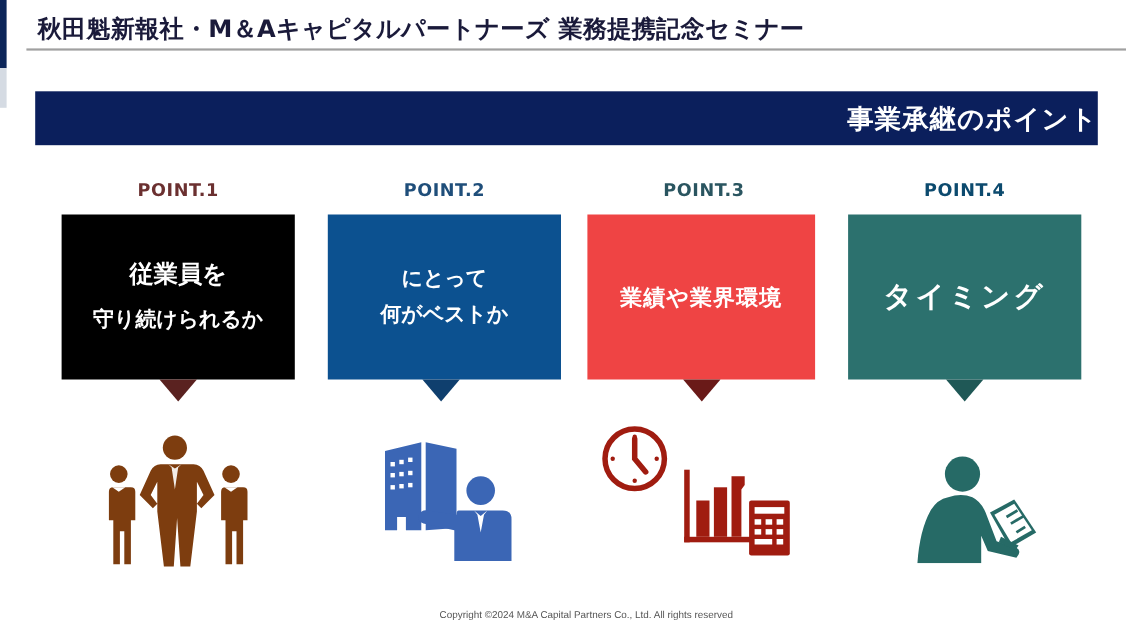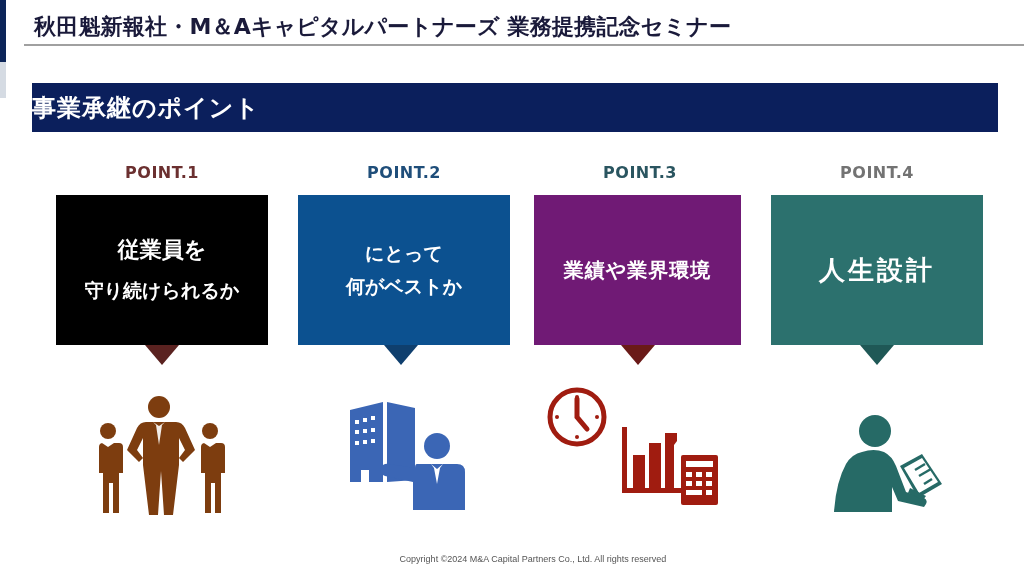--- a/index.html
+++ b/index.html
@@ -3,21 +3,21 @@
 <meta charset="utf-8">
 <style>
   html, body { margin:0; padding:0; }
   body { width:1024px; height:576px; position:relative; overflow:hidden; background:#ffffff;
          font-family:"DejaVu Sans", "Liberation Sans", sans-serif; }
   .side-accent { position:absolute; left:0; top:0; width:6px; height:62px; background:#0c2559; }
   .side-accent-light { position:absolute; left:0; top:62px; width:6px; height:36px; background:#d5dbe3; }
   .header-title { position:absolute; left:34px; top:12px; font-size:22px; font-weight:bold; color:#1a1a3a; letter-spacing:0.2px; white-space:nowrap; }
   .header-rule { position:absolute; left:24px; right:0; top:44px; height:2px; background:#a0a0a0; }
   .banner { position:absolute; left:32px; top:83px; width:966px; height:49px; background:#0b1f5c;
-            display:flex; align-items:center; justify-content:flex-start; }
+            display:flex; align-items:center; justify-content:flex-end; }
   .banner span { color:#fff; font-size:24px; font-weight:bold; letter-spacing:1px; }
   .point-label { position:absolute; top:163px; width:212px; text-align:center; font-size:16px; font-weight:bold; letter-spacing:0.5px; }
   .point-box { position:absolute; top:195px; width:212px; height:150px; display:flex; flex-direction:column;
                align-items:center; justify-content:center; color:#fff; font-weight:bold; text-align:center; }
   .point-box .line { display:block; white-space:nowrap; }
   .tri { position:absolute; top:345px; width:0; height:0; border-left:17px solid transparent; border-right:17px solid transparent; border-top:20px solid; }
   .icon { position:absolute; }
   .footer { position:absolute; left:0; right:0; top:554px; text-align:center; font-size:9px; color:#555; font-family:"Liberation Sans", sans-serif;padding-left:42px; }
 </style>
 </head>
@@ -41,28 +41,28 @@
 <div class="tri" style="left:145px;border-top-color:#5a2220;"></div>
 
 <div class="point-label" style="left:298px;color:#1f4e7a;">POINT.2</div>
 <div class="point-box" style="left:298px;background:#0c5190;font-size:19px;line-height:33px;">
   <span class="line">にとって</span>
   <span class="line">何がベストか</span>
 </div>
 <div class="tri" style="left:384px;border-top-color:#0f3f6e;"></div>
 
 <div class="point-label" style="left:534px;color:#2a5560;">POINT.3</div>
-<div class="point-box" style="left:534px;width:207px;background:#701a75;line-height:44px;">
+<div class="point-box" style="left:534px;width:207px;background:#ef4444;line-height:44px;">
   <span class="line" style="font-size:20px;letter-spacing:1px;">業績や業界環境</span>
 </div>
 <div class="tri" style="left:621px;border-top-color:#6a1a18;"></div>
 
-<div class="point-label" style="left:771px;color:#737373;">POINT.4</div>
+<div class="point-label" style="left:771px;color:#0c4a6e;">POINT.4</div>
 <div class="point-box" style="left:771px;background:#2c716e;font-size:26px;line-height:54px;letter-spacing:3px;">
-  <span class="line">人生設計</span>
+  <span class="line">タイミング</span>
 </div>
 <div class="tri" style="left:860px;border-top-color:#1f5856;"></div>
 
 <svg class="icon" style="left:90px;top:393px;" width="140" height="125" viewBox="0 0 140 125">
   <g fill="#7d3d0f">
 
     <circle cx="18" cy="38" r="8"></circle>
     <path d="M7 50 h22 q4 0 4 4 v26 h-4 v40 h-6 v-30 h-4 v30 h-6 v-40 h-4 v-26 q0 -4 4 -4z"></path>
 
     <circle cx="120" cy="38" r="8"></circle>

